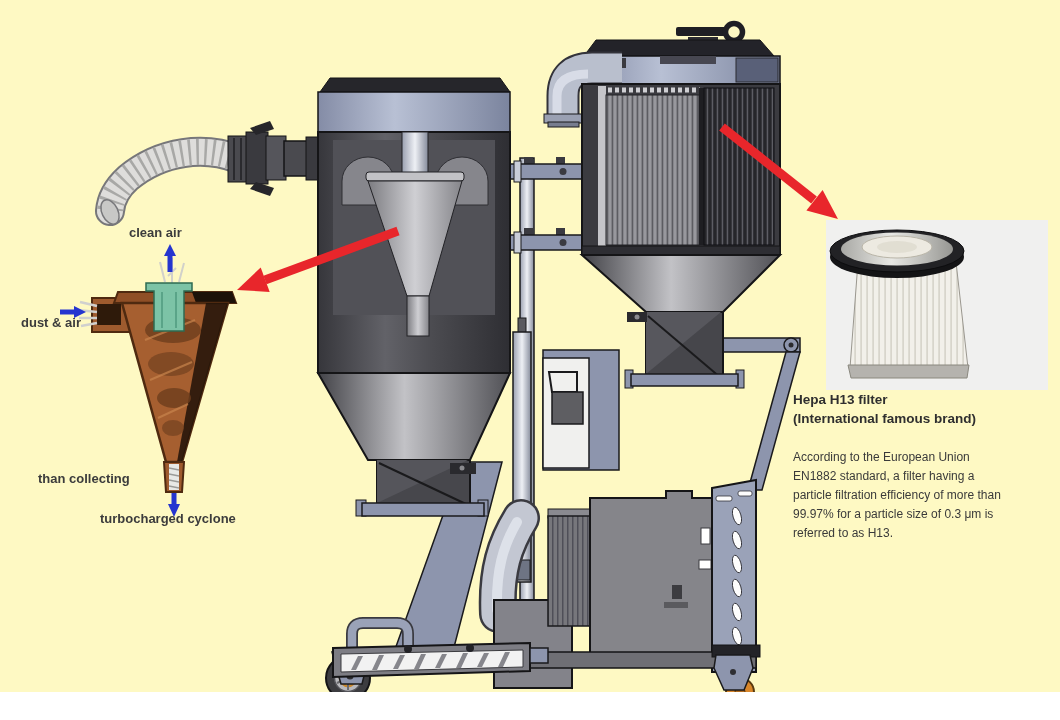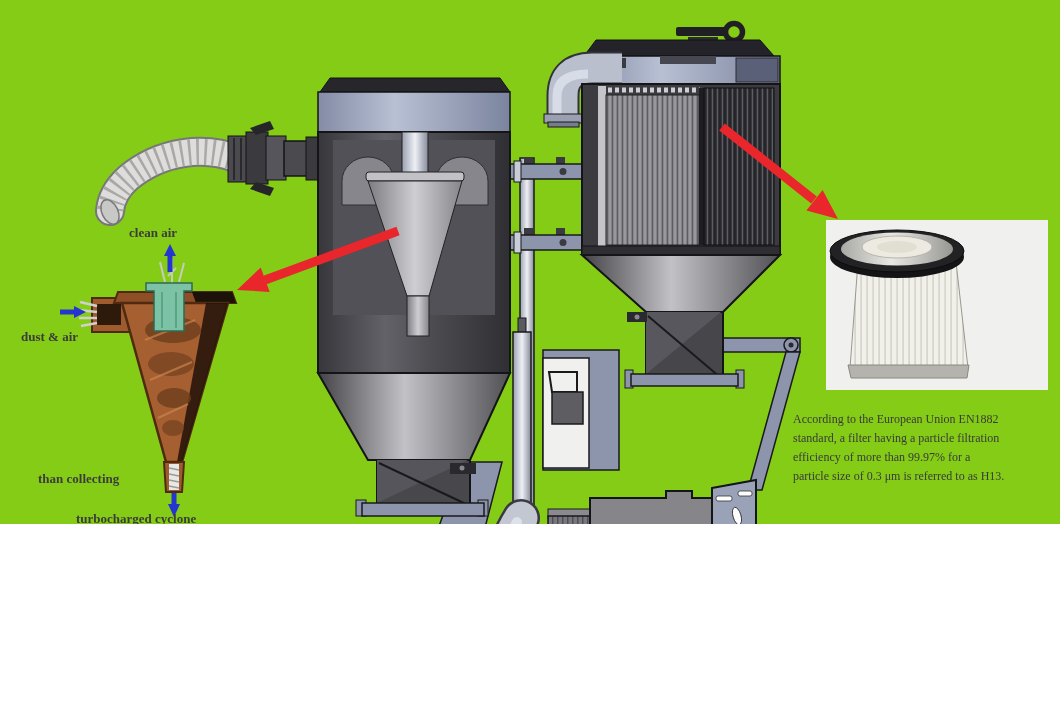--- a/index.html
+++ b/index.html
@@ -1,17 +1,17 @@
 <!DOCTYPE html>
 <html><head>
 <meta charset="utf-8">
 <style>
   html,body{margin:0;padding:0;background:#ffffff;}
-  .canvas{position:relative;width:1060px;height:524px;background:#84cc16;overflow:hidden;
-          font-family:Liberation Serif, serif;}
+  .canvas{position:relative;width:1060px;height:692px;background:#fef9c3;overflow:hidden;
+          font-family:Liberation Sans, sans-serif;}
   .scene{position:absolute;left:0;top:0;}
   .diagram-label{position:absolute;font-weight:bold;color:#3c3c3c;font-size:13px;white-space:nowrap;}
   .hepa-callout{position:absolute;left:793px;top:390px;width:212px;color:#333;}
   .hepa-title{font-size:13.5px;font-weight:bold;color:#2f2f2f;line-height:19px;margin:0;}
   .hepa-body{font-size:12px;line-height:19px;margin:20px 0 0 0;color:#3a3a3a;}
 </style>
 </head>
 <body>
 
 <div class="canvas">
@@ -377,21 +377,25 @@
       <polygon points="86,312 74,306 74,318" fill="#2535cf"></polygon>
     </g>
     <g>
       <line x1="174" y1="493" x2="174" y2="506" stroke="#2535cf" stroke-width="5"></line>
       <polygon points="174,517 168,504 180,504" fill="#2535cf"></polygon>
     </g>
   </g>
 </svg>
 
 <div class="diagram-label" style="left:129px;top:225px;">clean air</div>
-<div class="diagram-label" style="left:21px;top:329px;">dust &amp; air</div>
+<div class="diagram-label" style="left:21px;top:315px;">dust &amp; air</div>
 <div class="diagram-label" style="left:38px;top:471px;">than collecting</div>
-<div class="diagram-label" style="left:76px;top:511px;">turbocharged cyclone</div>
+<div class="diagram-label" style="left:100px;top:511px;">turbocharged cyclone</div>
 
 <div class="hepa-callout">
+  <p class="hepa-title">
+    <span>Hepa H13 filter</span><br>
+    <span>(International famous brand)</span>
+  </p>
   <p class="hepa-body">According to the European Union EN1882 standard, a filter having a particle filtration efficiency of more than 99.97% for a particle size of 0.3 μm is referred to as H13.</p>
 </div>
 
 </div>
 
 </body></html>

